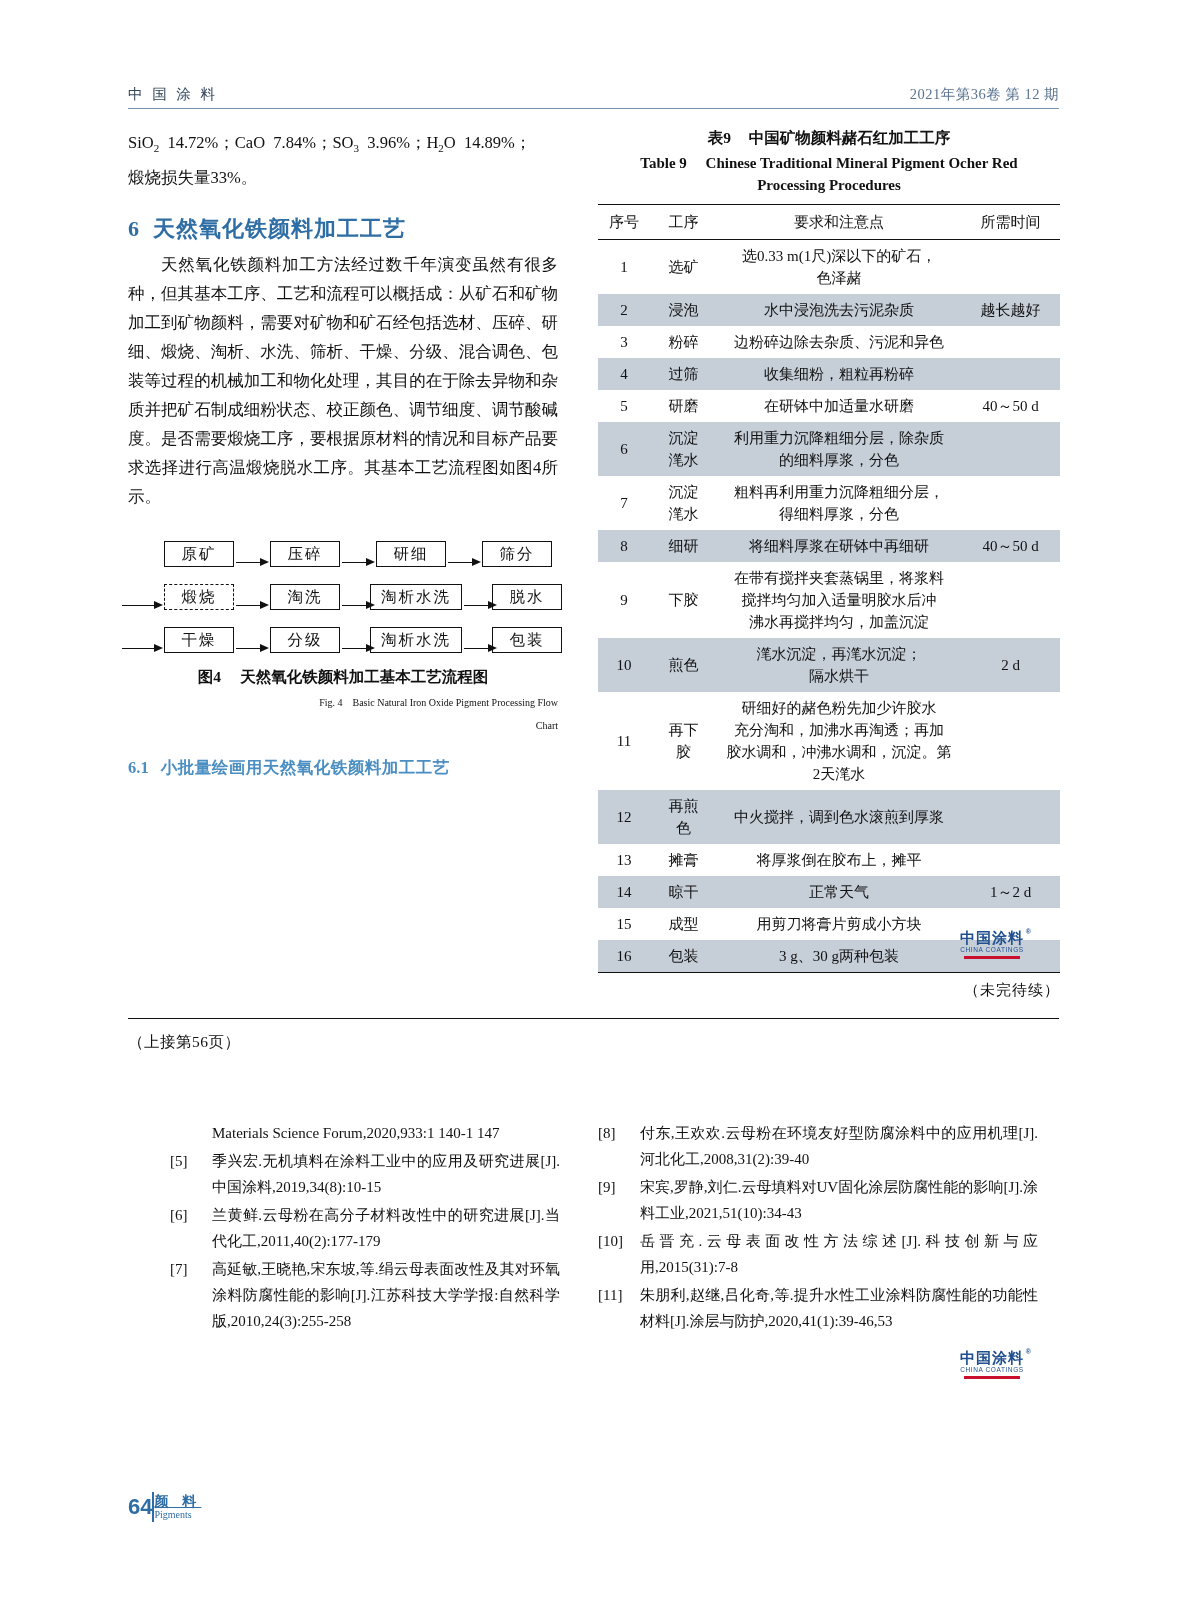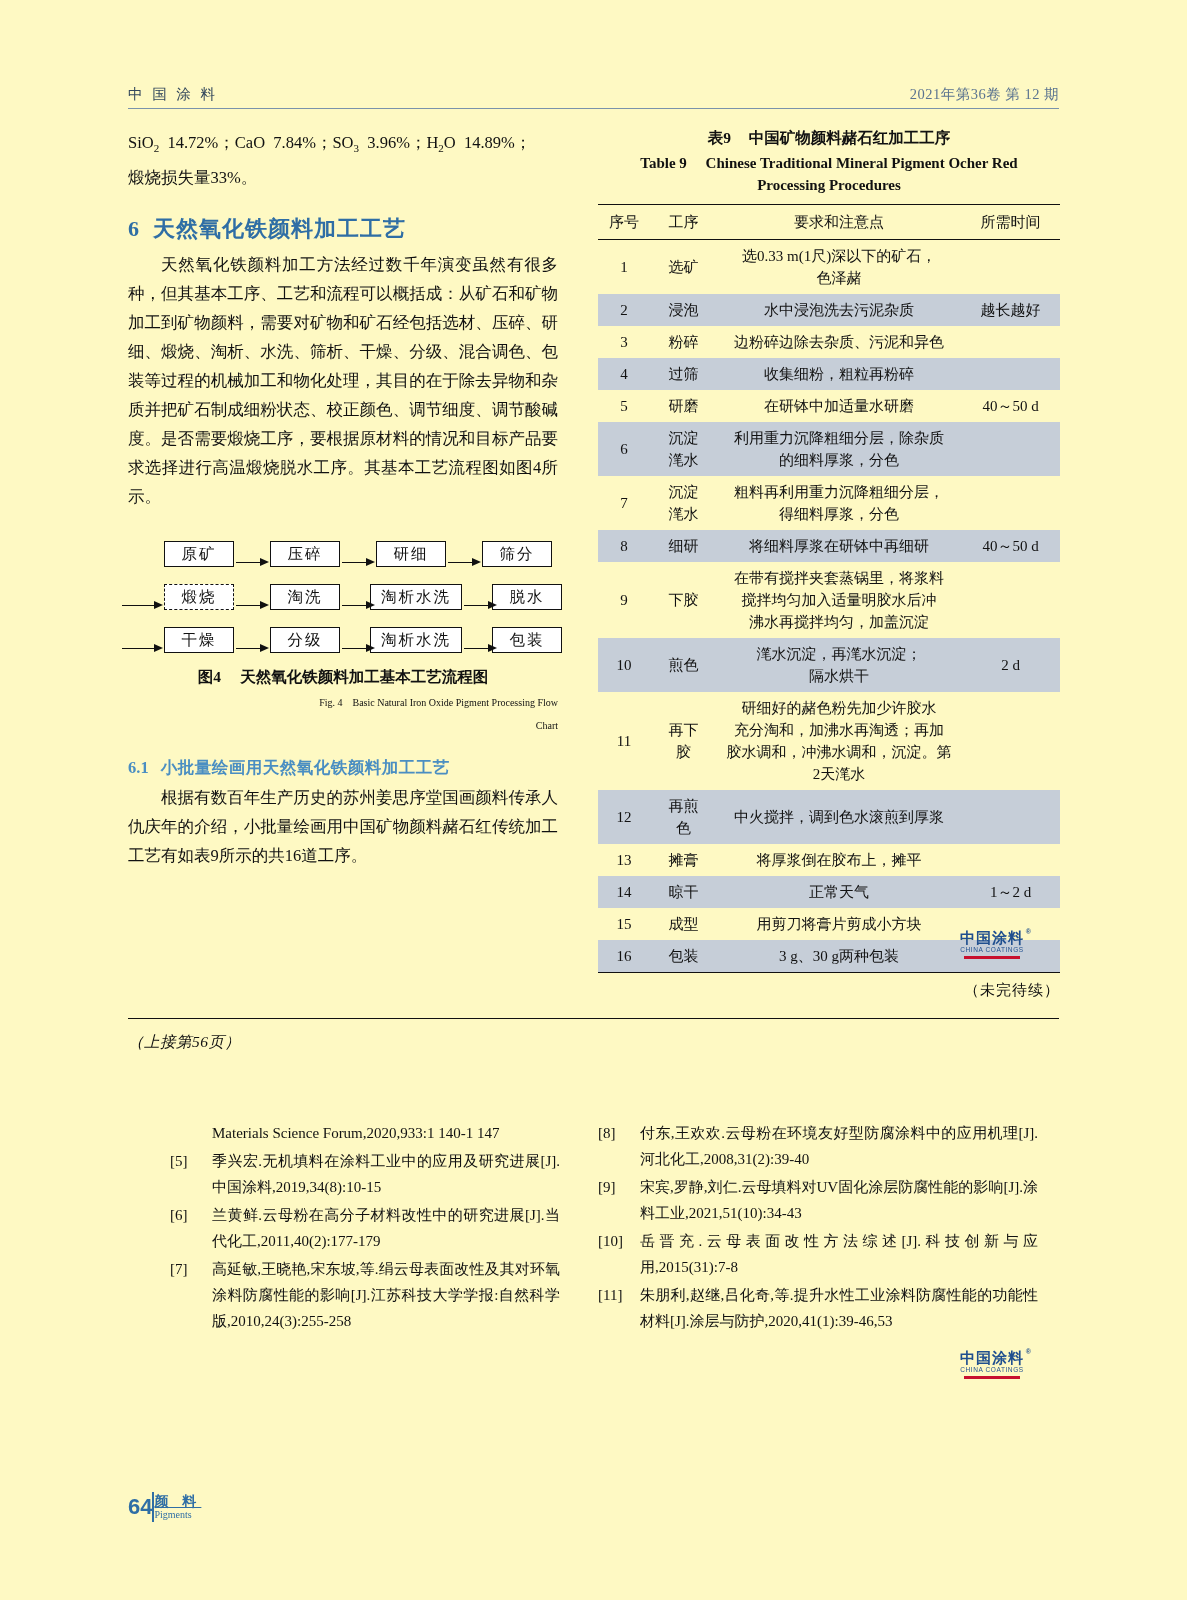--- a/index.html
+++ b/index.html
@@ -8,21 +8,21 @@
     background: #d8d8d8;
   }
   body {
     font-family: "Liberation Serif", serif;
   }
   .page {
     position: relative;
     width: 1187px;
     height: 1600px;
     margin: 0 auto;
-    background: #fef9c3;
+    background: #ffffff;
     box-sizing: border-box;
     overflow: hidden;
   }
   
   .page-header {
     position: absolute;
     top: 78px;
     left: 128px;
     right: 128px;
     height: 26px;
@@ -288,21 +288,20 @@
     height: 1px;
     background: #111;
   }
   .cont-note {
     position: absolute;
     top: 1032px;
     left: 128px;
     font-size: 15.5px;
     color: #111;
     letter-spacing: 0.5px;
-    font-style: italic;
   }
   .ref-left {
     position: absolute;
     top: 1120px;
     left: 170px;
     width: 390px;
   }
   .ref-right {
     position: absolute;
     top: 1120px;
@@ -420,21 +419,20 @@
       <span>Fig. 4</span>
       &nbsp;&nbsp;
       <span>Basic Natural Iron Oxide Pigment Processing Flow</span>
       <div>Chart</div>
     </div>
 
     <div class="subsec-head">
       <span class="subsec-num">6.1</span>
       <span class="subsec-title">小批量绘画用天然氧化铁颜料加工工艺</span>
     </div>
-    <div class="body-text indent">根据有数百年生产历史的苏州姜思序堂国画颜料传承人仇庆年的介绍，小批量绘画用中国矿物颜料赭石红传统加工工艺有如表9所示的共16道工序。</div>
   </div>
 
   <div class="col-right">
     <div class="tbl-title">
       <span class="t-num">表9</span>
       <span>中国矿物颜料赭石红加工工序</span>
     </div>
     <div class="tbl-title-en">
       <span>Table 9</span>
       &nbsp;&nbsp;&nbsp;

